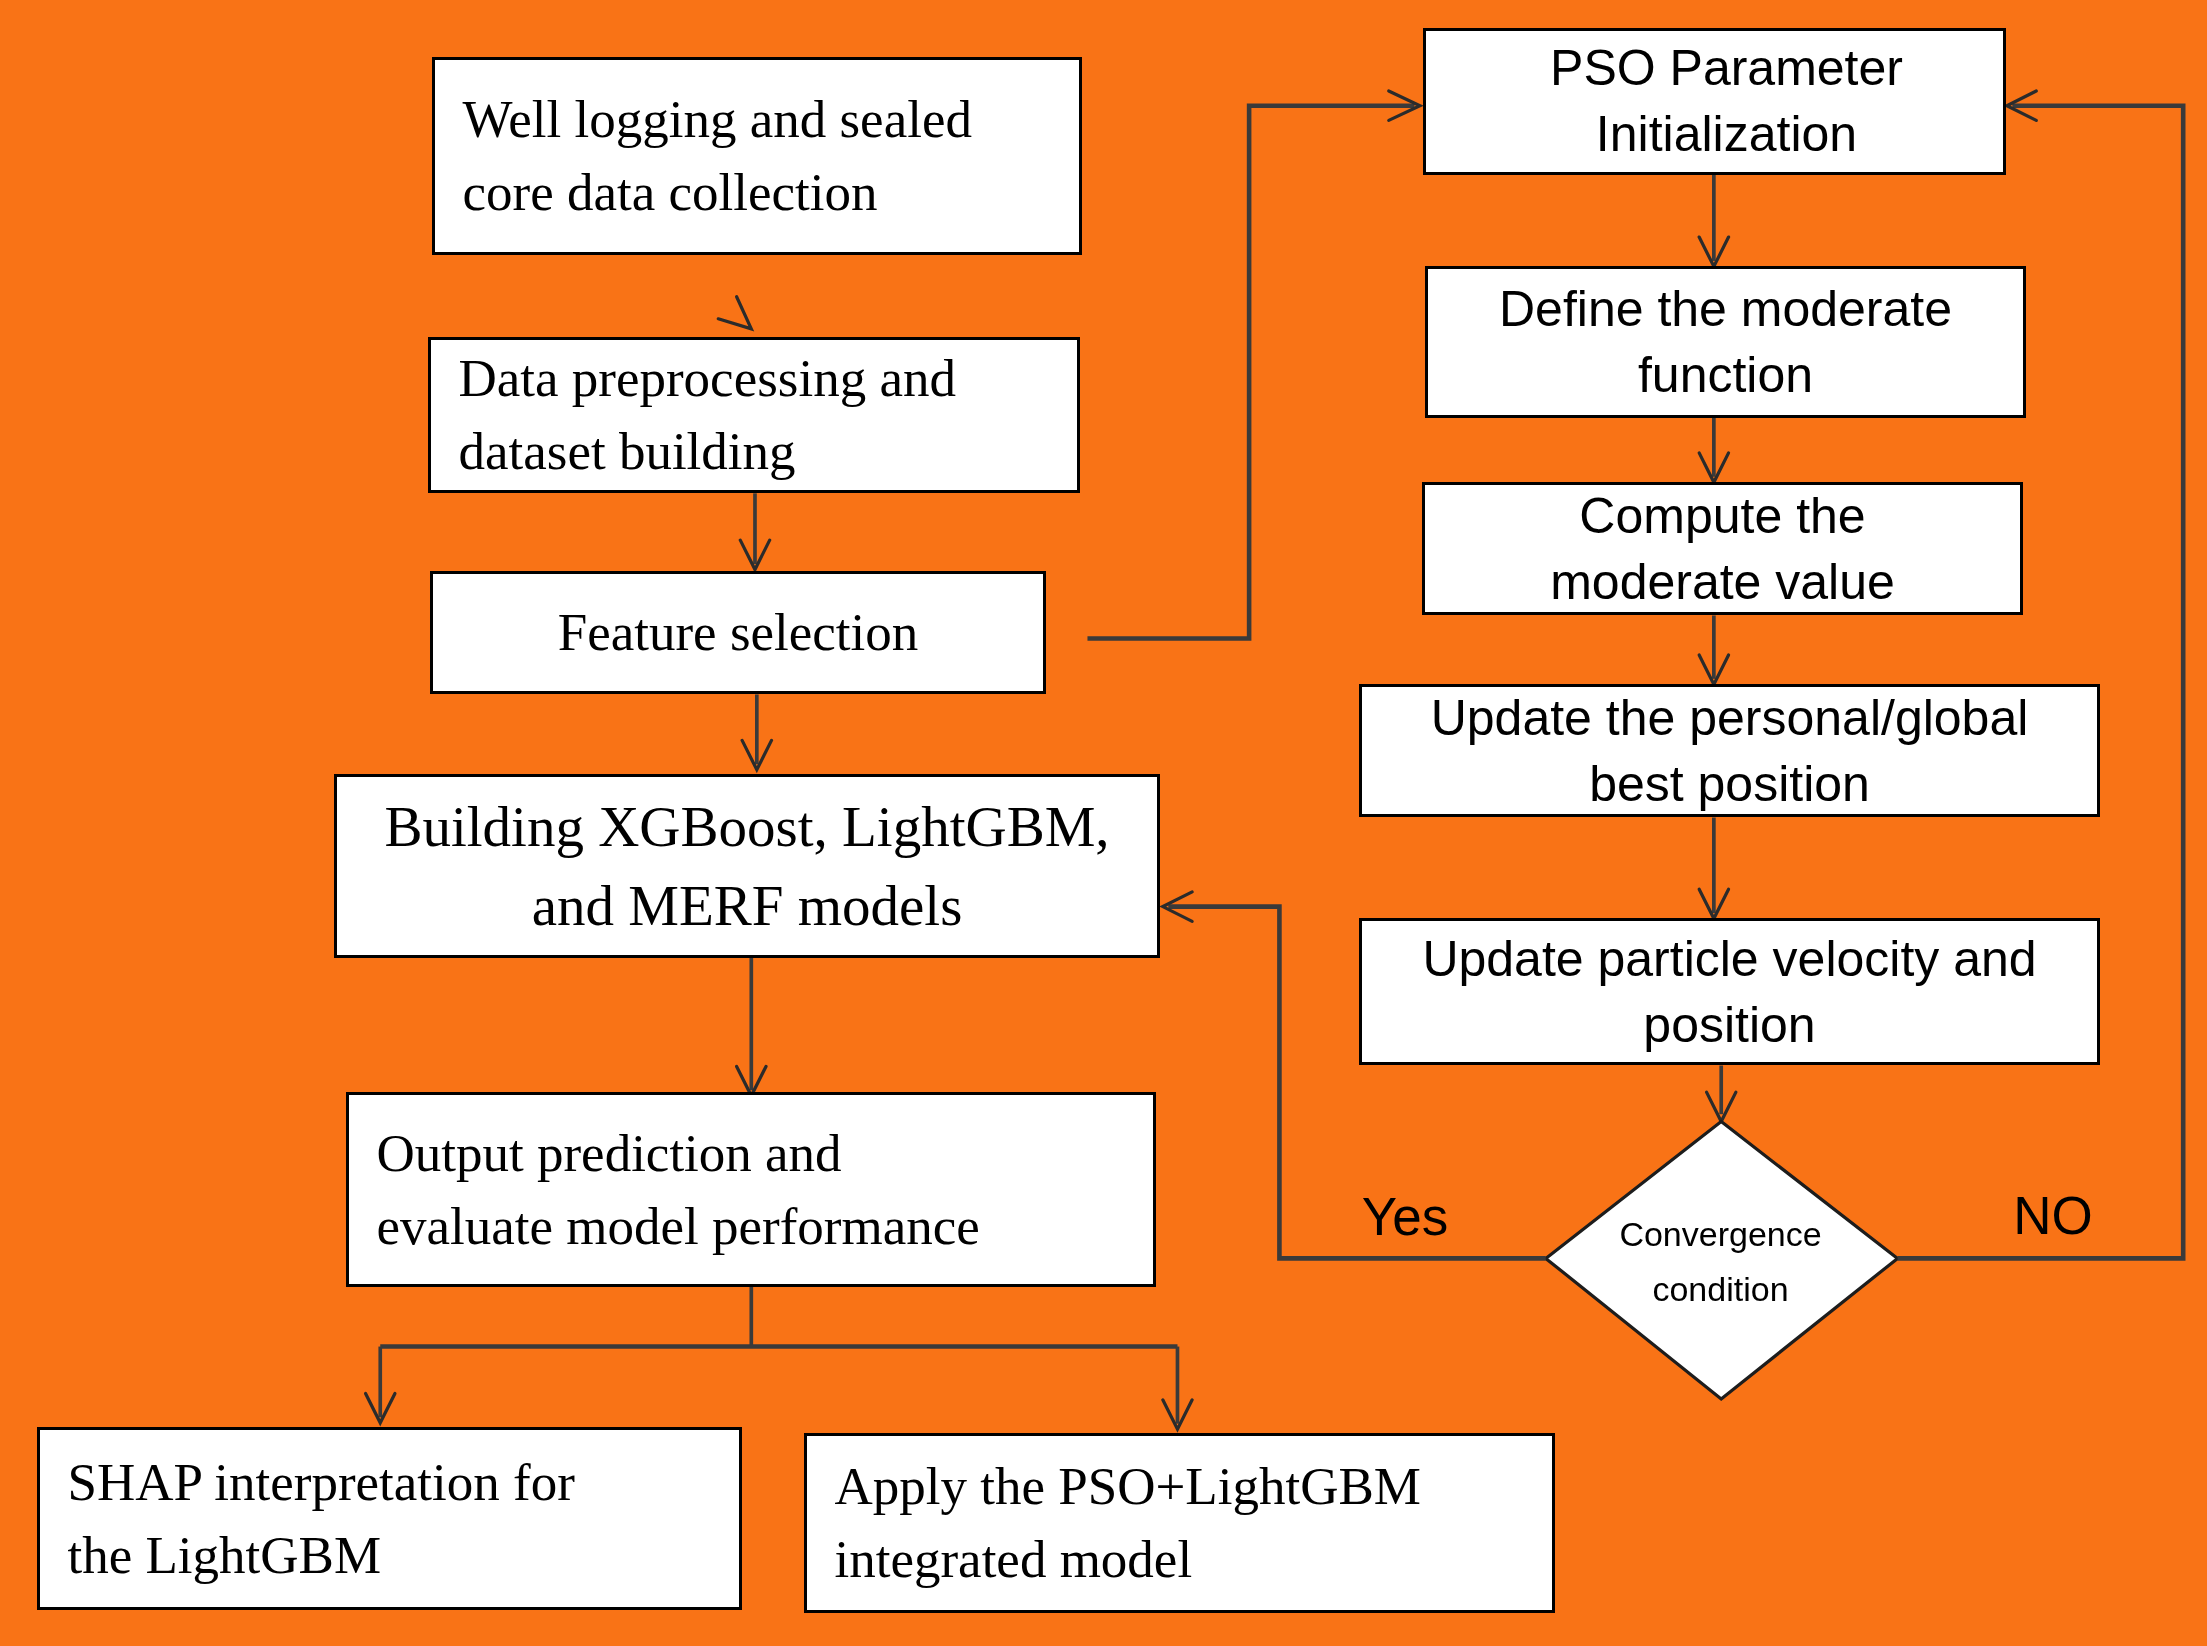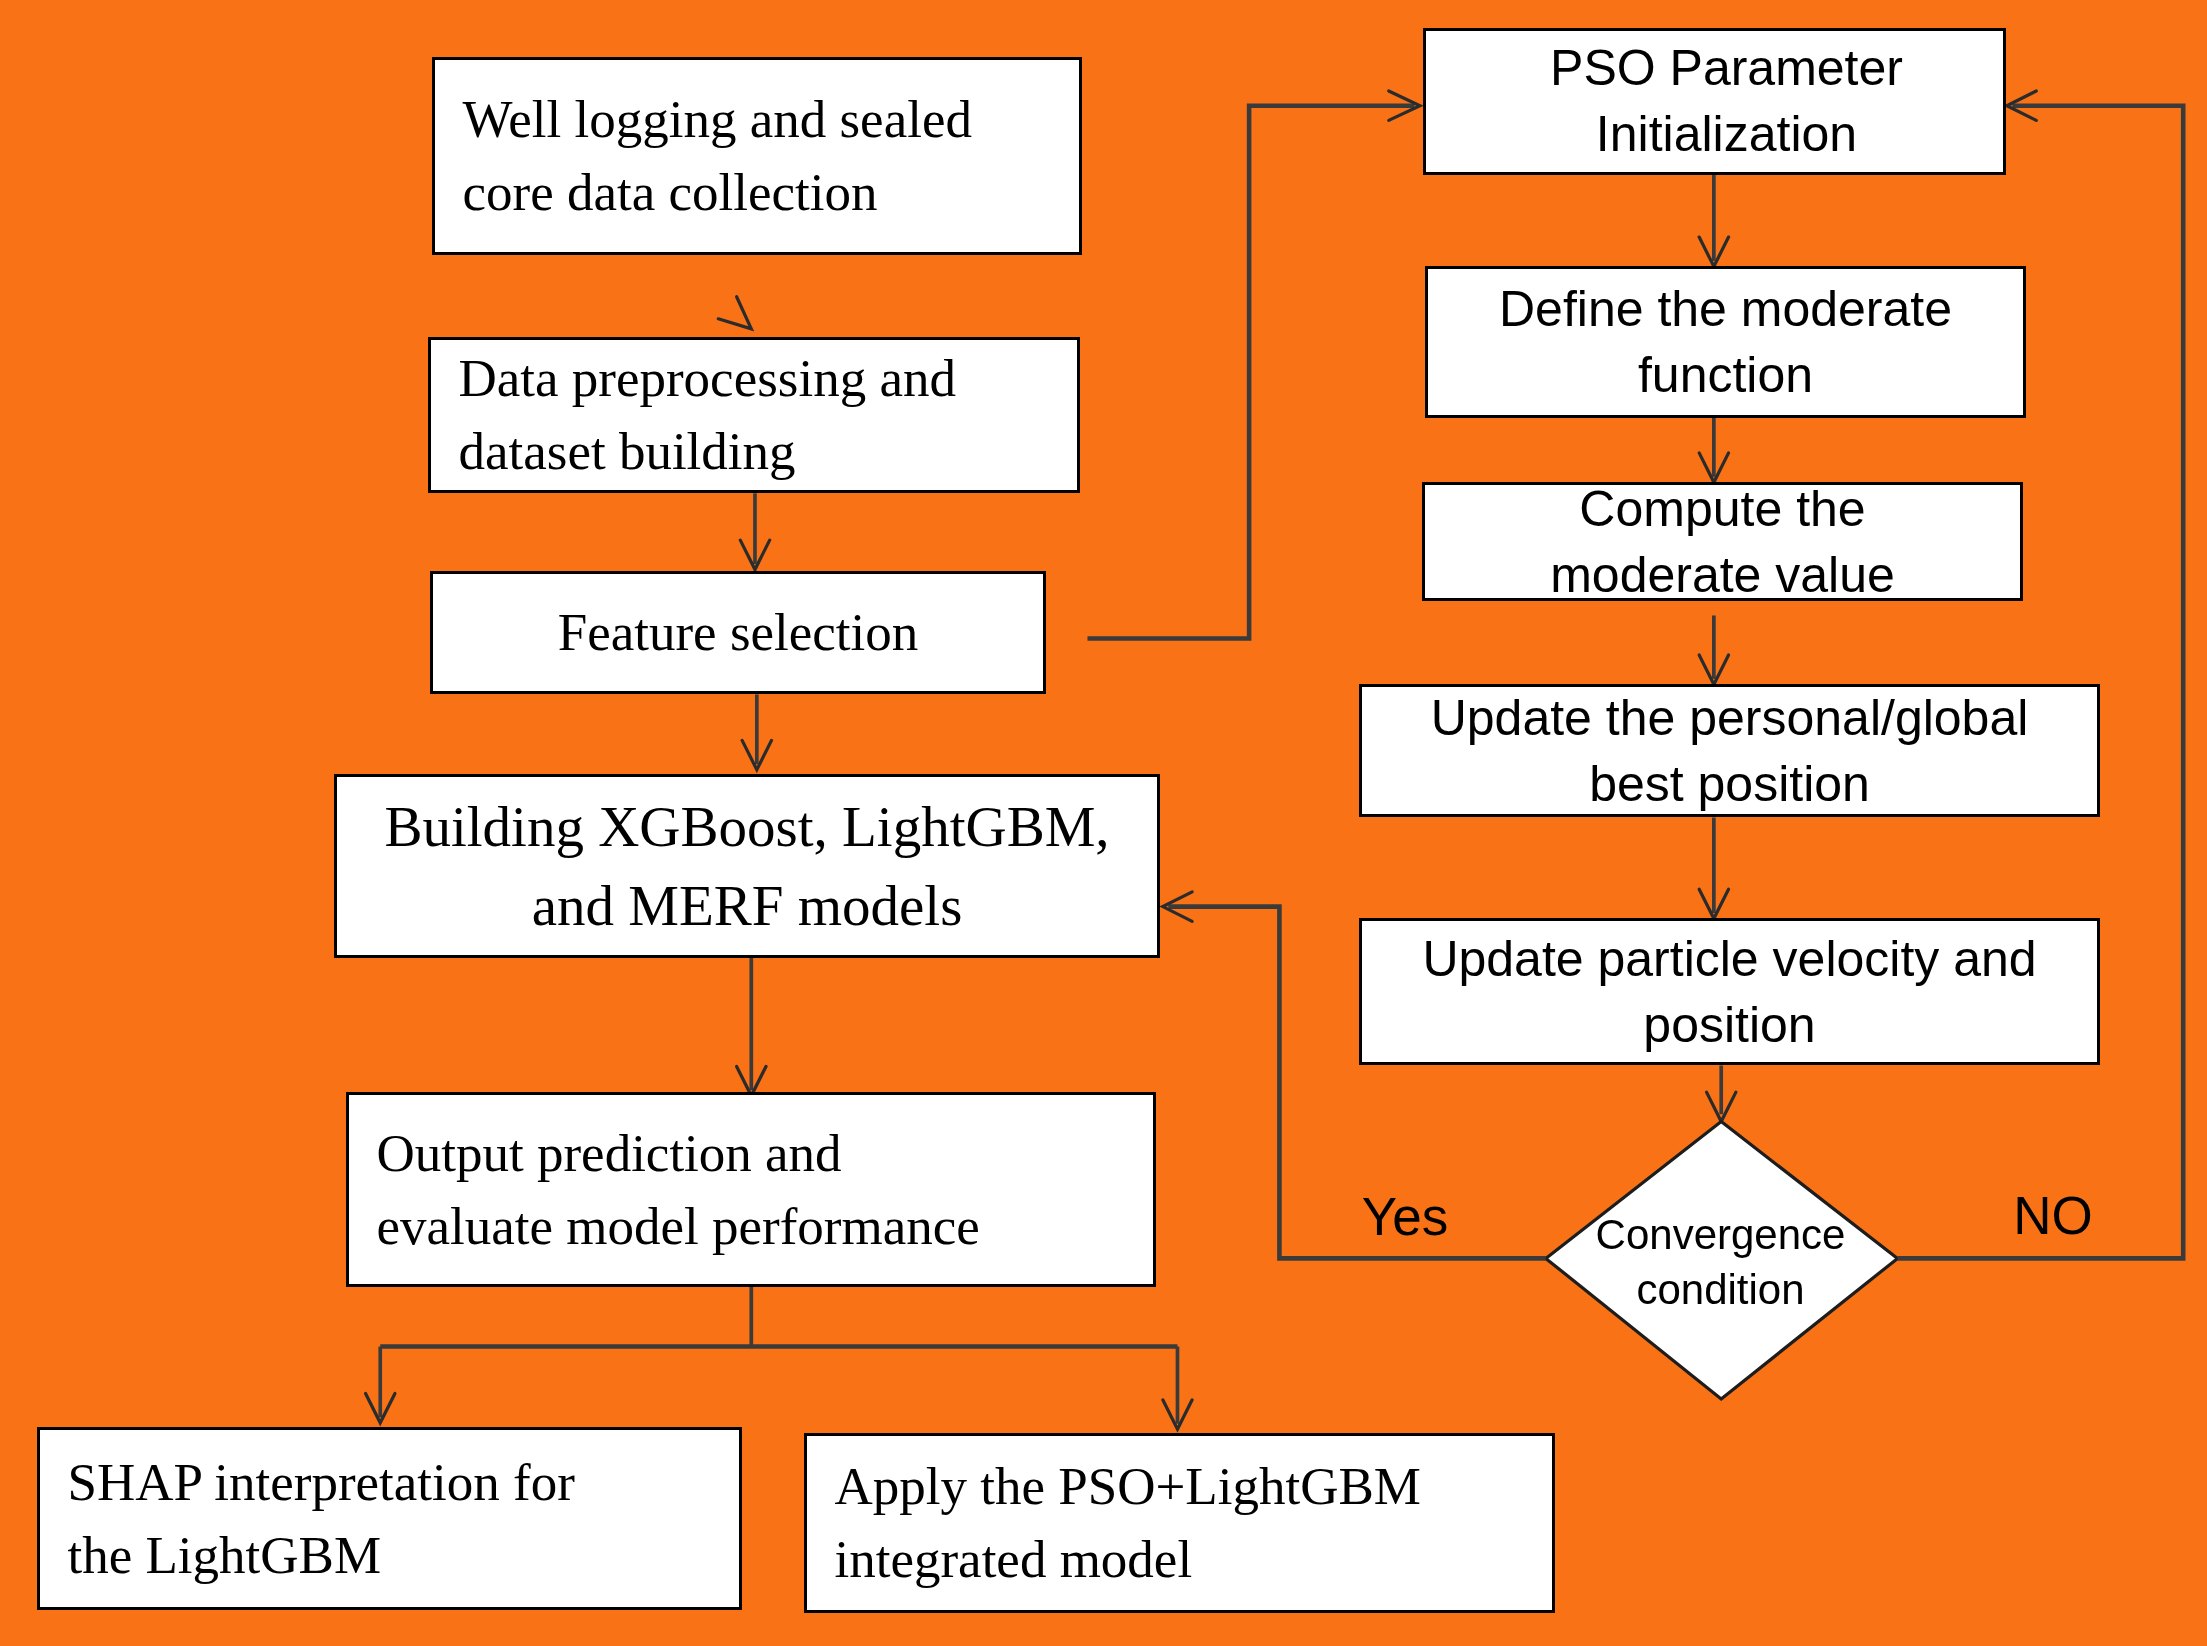--- a/index.html
+++ b/index.html
@@ -44,21 +44,21 @@
     font-family: "Liberation Sans", "DejaVu Sans", sans-serif;
     font-size: 53px;
     text-align: center;
     width: 184px;
   }
   .diamond-label {
     position: absolute;
     left: 1537px; top: 1207px;
     width: 367px;
     font-family: "Liberation Sans", "DejaVu Sans", sans-serif;
-    font-size: 42px;
+    font-size: 34px;
     line-height: 55px;
     text-align: center;
   }
   .ln { white-space: nowrap; }
 </style>
 </head>
 <body>
 
 <div class="canvas">
 
@@ -146,21 +146,21 @@
   <div class="box sans align-center" style="left:1423px; top:27.5px; width:583px; height:147px;padding-left:24px;">
     <div class="ln">PSO Parameter</div>
     <div class="ln">Initialization</div>
   </div>
 
   <div class="box sans align-center" style="left:1419px; top:266px; width:601px; height:152px;margin-left:6px;">
     <div class="ln">Define the moderate</div>
     <div class="ln">function</div>
   </div>
 
-  <div class="box sans align-center" style="left:1422px; top:482px; width:601px; height:119px;align-items:center;">
+  <div class="box sans align-center" style="left:1422px; top:482px; width:601px; height:133px;align-items:center;">
     <div class="ln">Compute the</div>
     <div class="ln">moderate value</div>
   </div>
 
   <div class="box sans align-center" style="left:1359px; top:684px; width:741px; height:133px;">
     <div class="ln">Update the personal/global</div>
     <div class="ln">best position</div>
   </div>
 
   <div class="box sans align-center" style="left:1359px; top:918px; width:741px; height:147px;">

